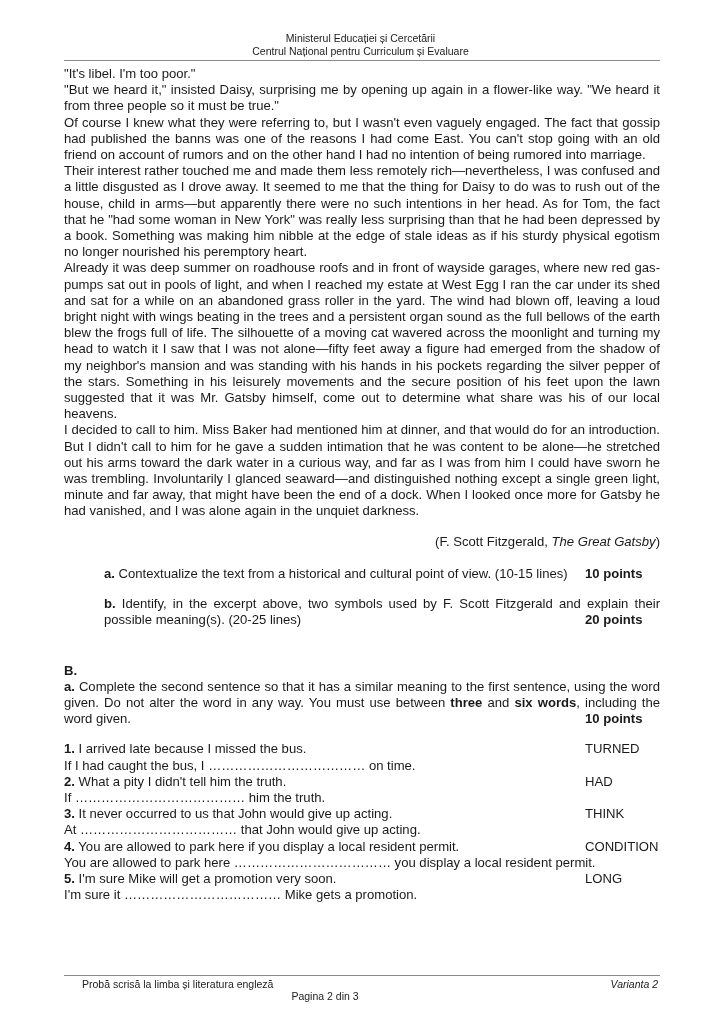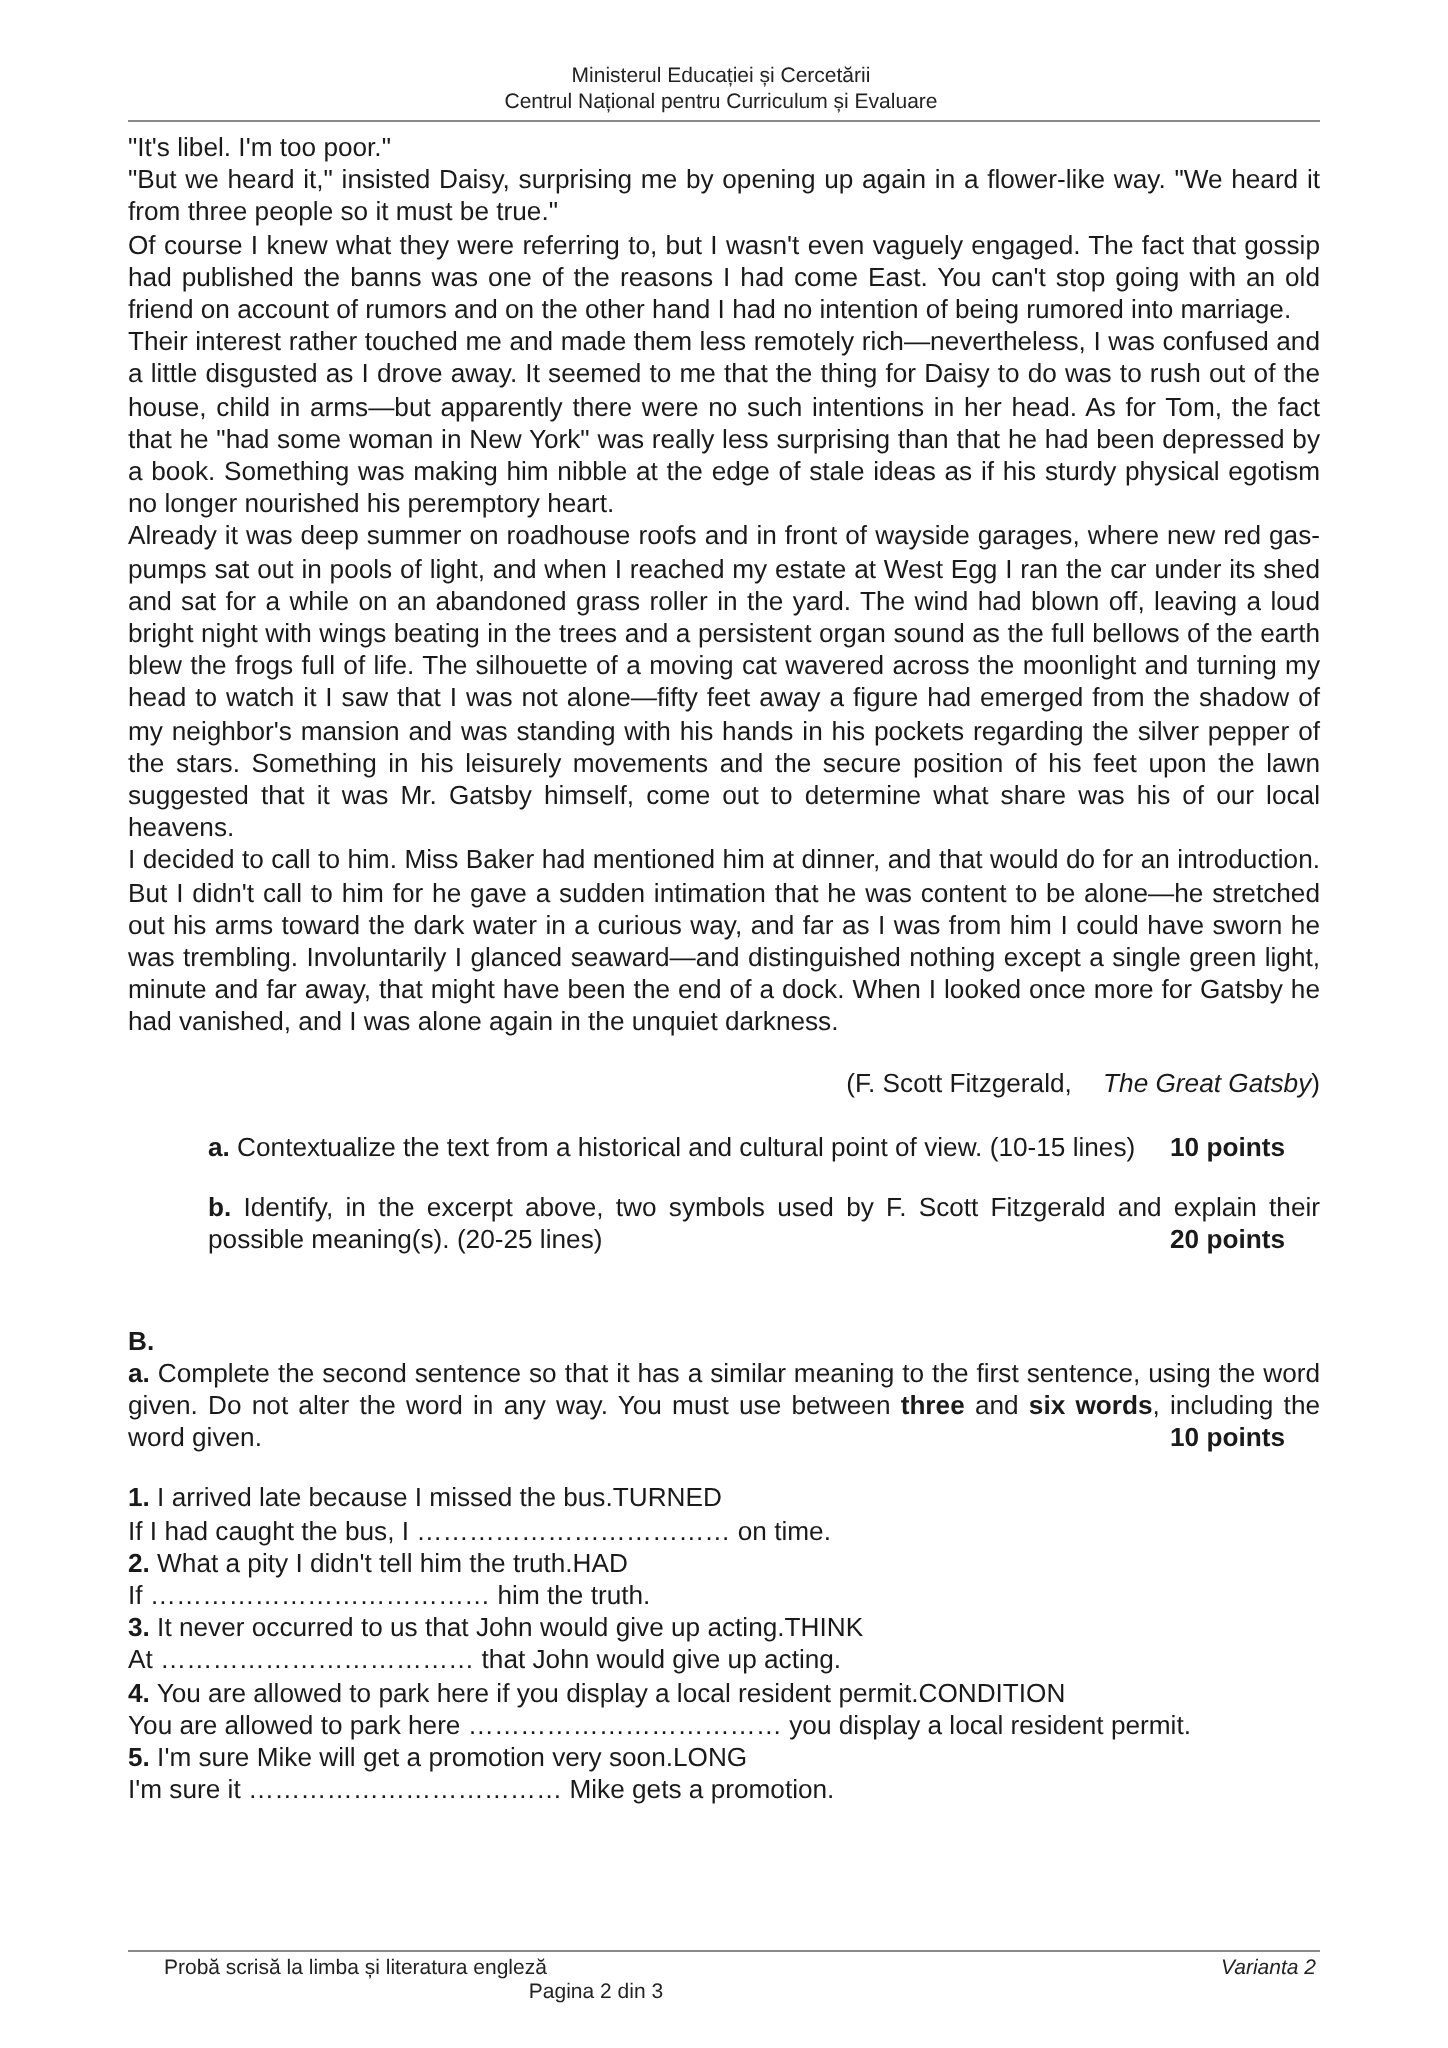--- a/index.html
+++ b/index.html
@@ -14,37 +14,37 @@
   .hr-top {
     position: absolute; top: 60px; left: 64px; width: 596px; height: 0;
     border-top: 1.5px solid #8a8a8a;
   }
   .content {
     position: absolute; top: 66px; left: 64px; width: 596px;
     font-size: 13.1px; line-height: 16.2px;
   }
   .para { text-align: justify; margin: 0; }
   .citation { text-align: right; margin-top: 14px; }
-  .citation i { font-style: italic; margin-left: 12px; }
+  .citation i { font-style: italic; }
   .q-row { display: flex; justify-content: space-between; align-items: flex-end; }
   .q-row .txt { flex: 1; text-align: justify; margin-left: 40px; }
   .pts { font-weight: bold; width: 75px; text-align: left; flex: 0 0 75px; }
   .b-label { font-weight: bold; }
   .gap-s { height: 14px; }
   .gap-m { height: 16px; }
   .gap-l { height: 34px; }
-  .item-row { display: flex; }
+  .item-row { display: flex; justify-content: space-between; }
   .kw { font-weight: normal; width: 75px; flex: 0 0 75px; }
   .hr-bot {
     position: absolute; top: 975px; left: 64px; width: 596px; height: 0;
     border-top: 1.2px solid #8a8a8a;
   }
   .footer-left { position: absolute; top: 978px; left: 64px; font-size: 10.5px; color: #222; padding-left: 18px; }
   .footer-right { position: absolute; top: 978px; right: 66px; font-size: 10.5px; color: #222; font-style: italic; }
-  .footer-center { position: absolute; top: 990px; left: 0; width: 596px; text-align: center; font-size: 10.5px; color: #222; }
+  .footer-center { position: absolute; top: 990px; left: 0; width: 596px; text-align: center; font-size: 10.5px; color: #222; padding-left: 27px; }
 </style>
 </head>
 <body>
 
 <div class="header">
   <div>Ministerul Educației și Cercetării</div>
   <div>Centrul Național pentru Curriculum și Evaluare</div>
 </div>
 <div class="hr-top"></div>
 

